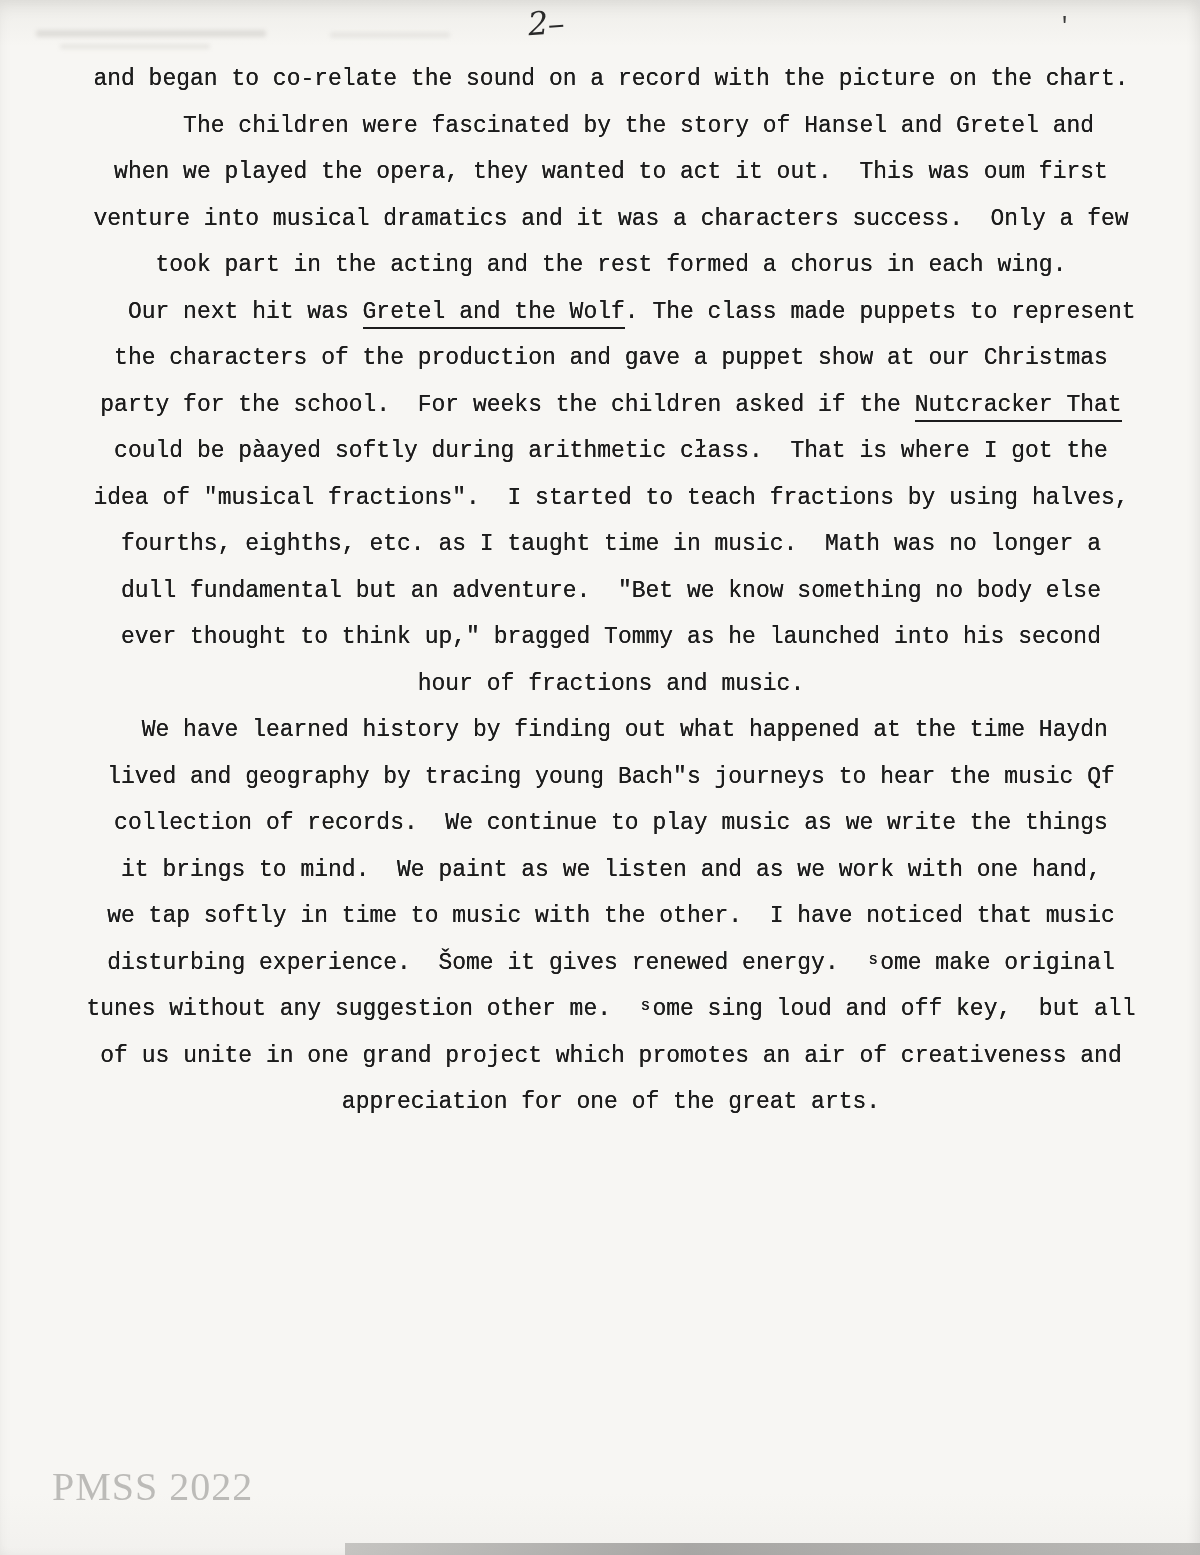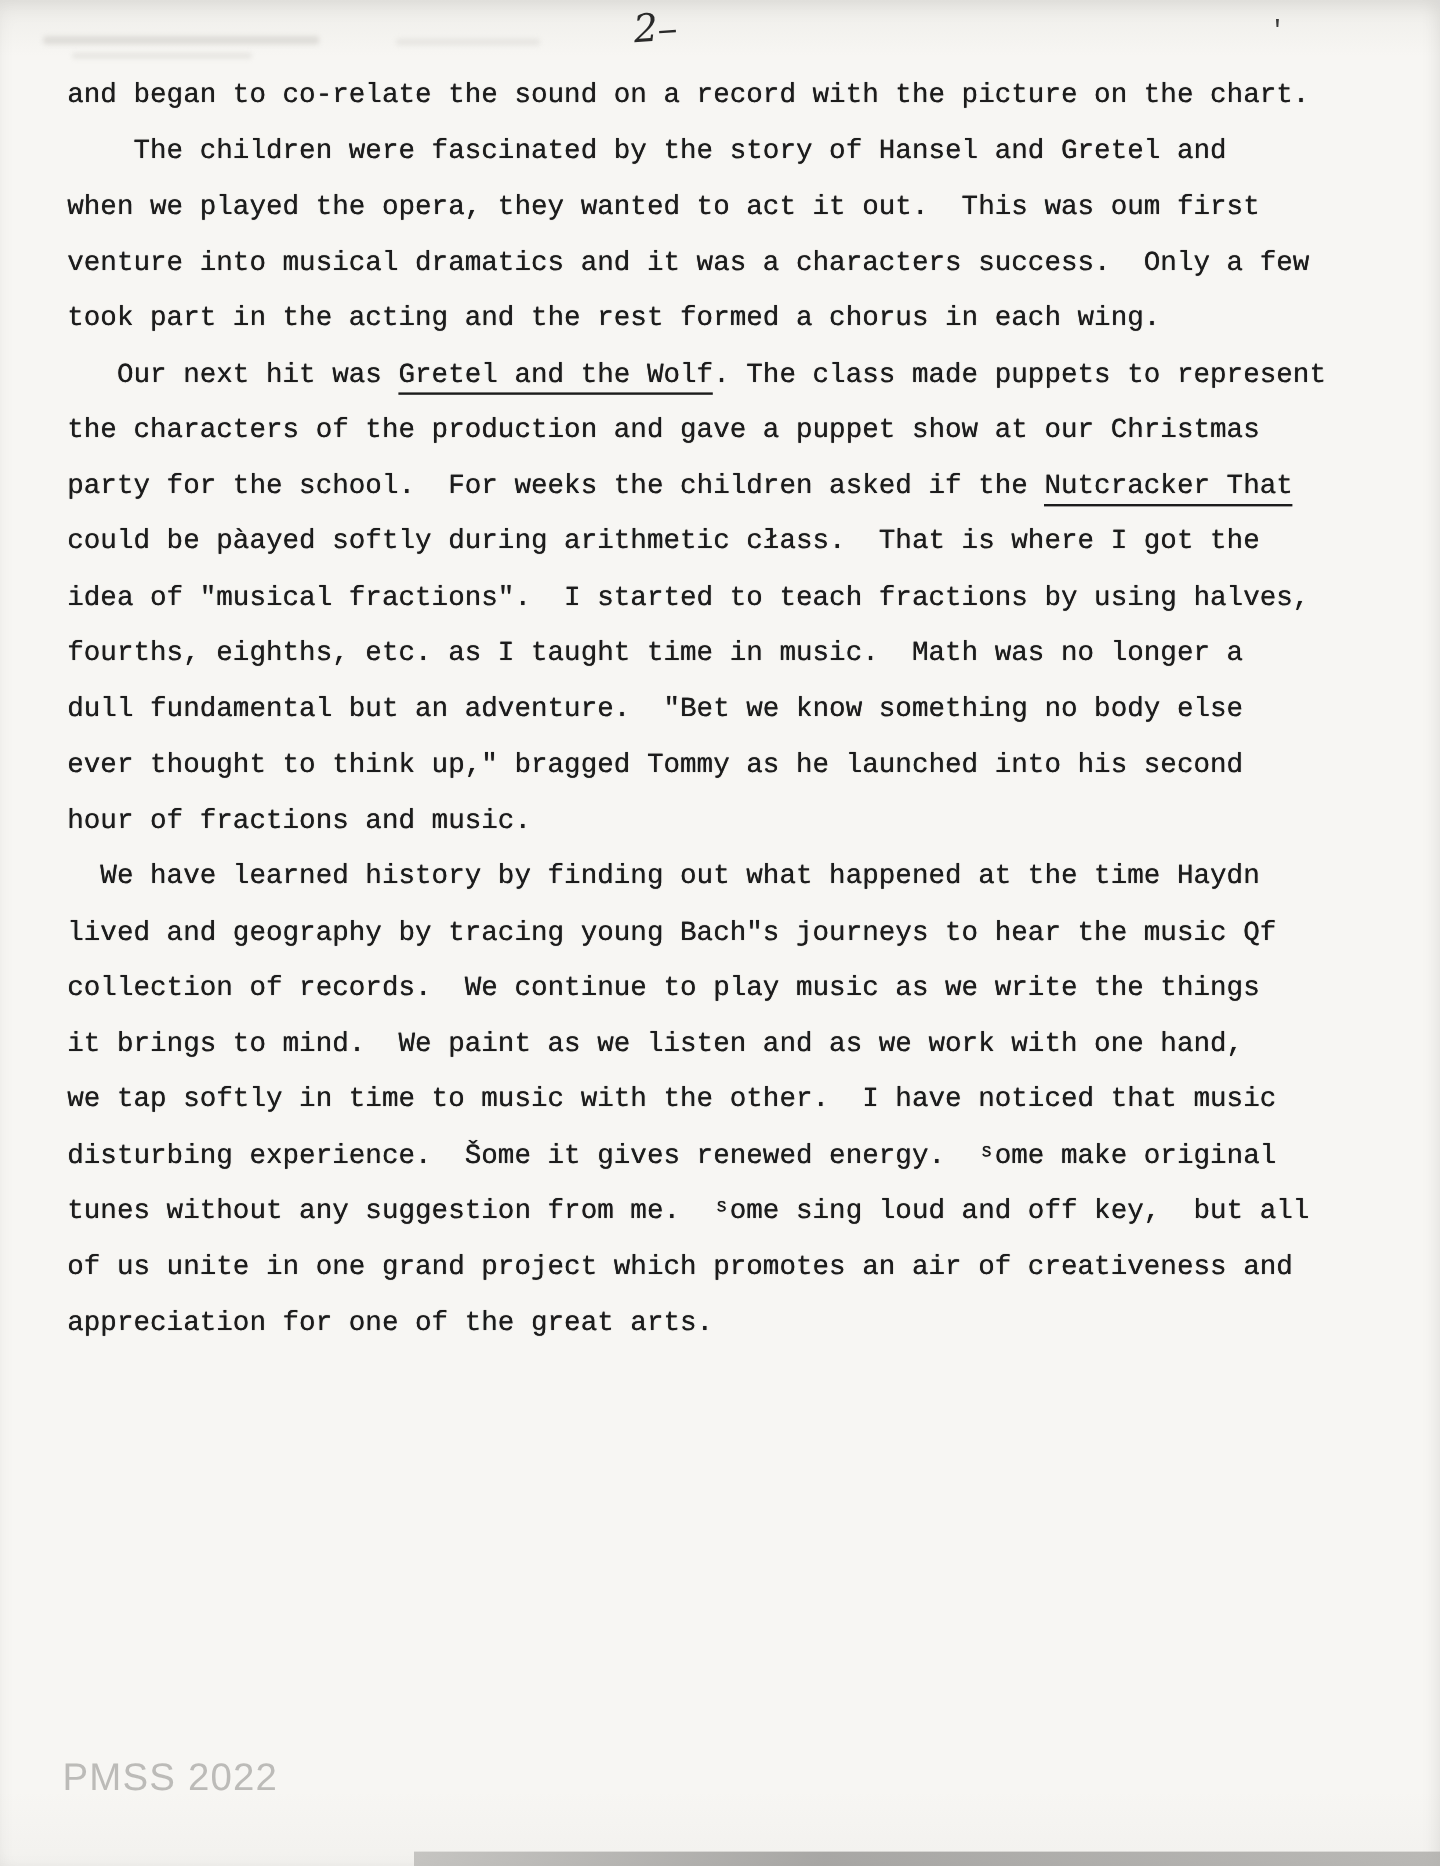--- a/index.html
+++ b/index.html
@@ -52,38 +52,39 @@
     border-radius: 2px;
   }
   .smudge.s1 { top: 30px; left: 36px;  width: 230px; height: 7px; }
   .smudge.s2 { top: 44px; left: 60px;  width: 150px; height: 5px; opacity: 0.35; }
   .smudge.s3 { top: 32px; left: 330px; width: 120px; height: 6px; opacity: 0.3; }
   .text-body {
     position: absolute;
     top: 56px;
     left: 56px;
     width: 1110px;
+    text-align: center;
   }
   .line {
     white-space: pre;
     font-size: 23px;
     line-height: 46.5px;
     height: 46.5px;
     text-shadow: 0 0 0.6px currentColor;
   }
   .u {
     border-bottom: 2px solid currentColor;
     padding-bottom: 2px;
   }
   .watermark {
     position: absolute;
     top: 1463px;
     left: 52px;
-    font-family: Liberation Sans, sans-serif;
-    font-size: 32px;
+    font-family: Liberation Serif, serif;
+    font-size: 40px;
     color: #bcbbb8;
     letter-spacing: 1px;
     text-align: right;
   }
   .scan-edge {
     position: absolute;
     bottom: 0;
     left: 345px;
     width: 855px;
     height: 12px;
@@ -118,21 +119,21 @@
       <div class="line">fourths, eighths, etc. as I taught time in music.  Math was no longer a</div>
       <div class="line">dull fundamental but an adventure.  "Bet we know something no body else</div>
       <div class="line">ever thought to think up," bragged Tommy as he launched into his second</div>
       <div class="line">hour of fractions and music.</div>
       <div class="line">  We have learned history by finding out what happened at the time Haydn</div>
       <div class="line">lived and geography by tracing young Bach"s journeys to hear the music Qf</div>
       <div class="line">collection of records.  We continue to play music as we write the things</div>
       <div class="line">it brings to mind.  We paint as we listen and as we work with one hand,</div>
       <div class="line">we tap softly in time to music with the other.  I have noticed that music</div>
       <div class="line">disturbing experience.  Šome it gives renewed energy.  ˢome make original</div>
-      <div class="line">tunes without any suggestion from me.  ˢome sing loud and off key,  but all</div>
+      <div class="line">tunes without any suggestion other me.  ˢome sing loud and off key,  but all</div>
       <div class="line">of us unite in one grand project which promotes an air of creativeness and</div>
       <div class="line">appreciation for one of the great arts.</div>
     </div>
 
   <div class="watermark">PMSS 2022</div>
 
   <div class="scan-edge"></div>
 
 </div>
 

